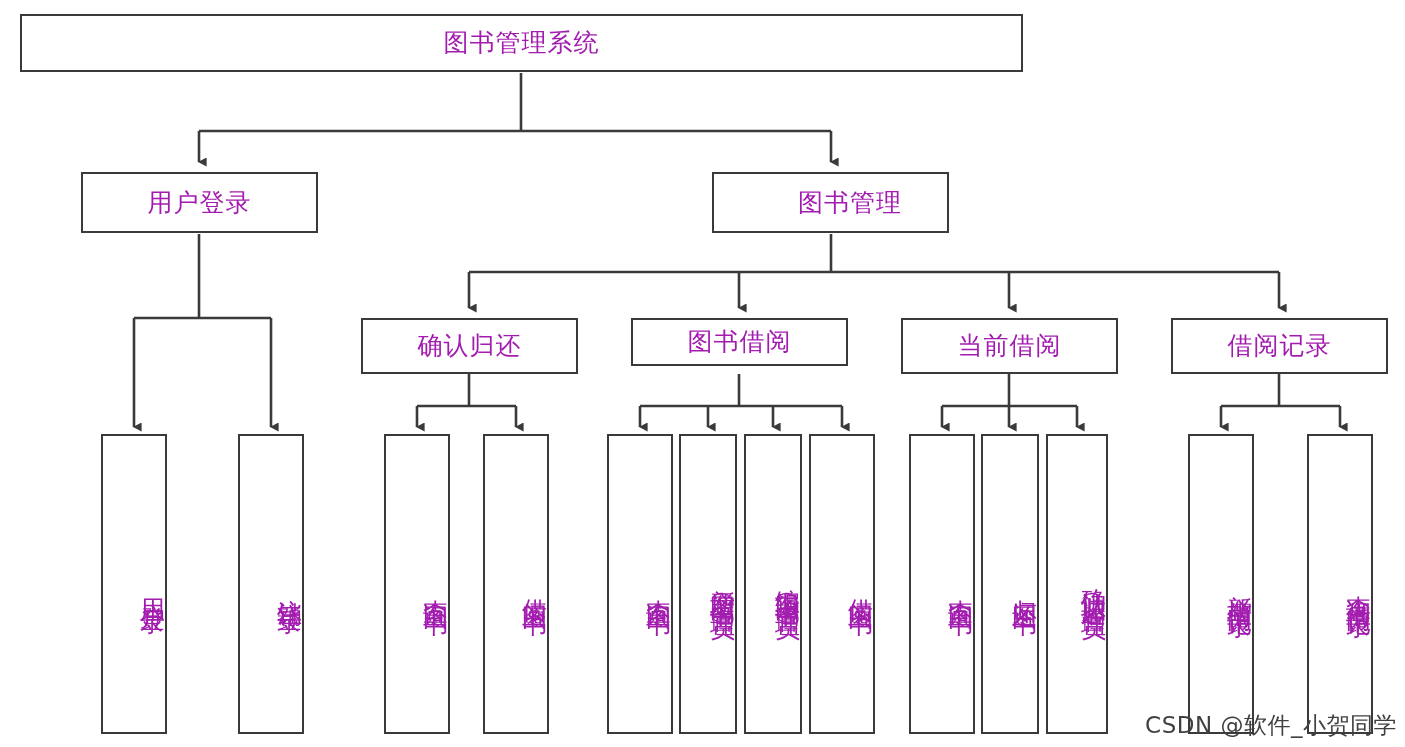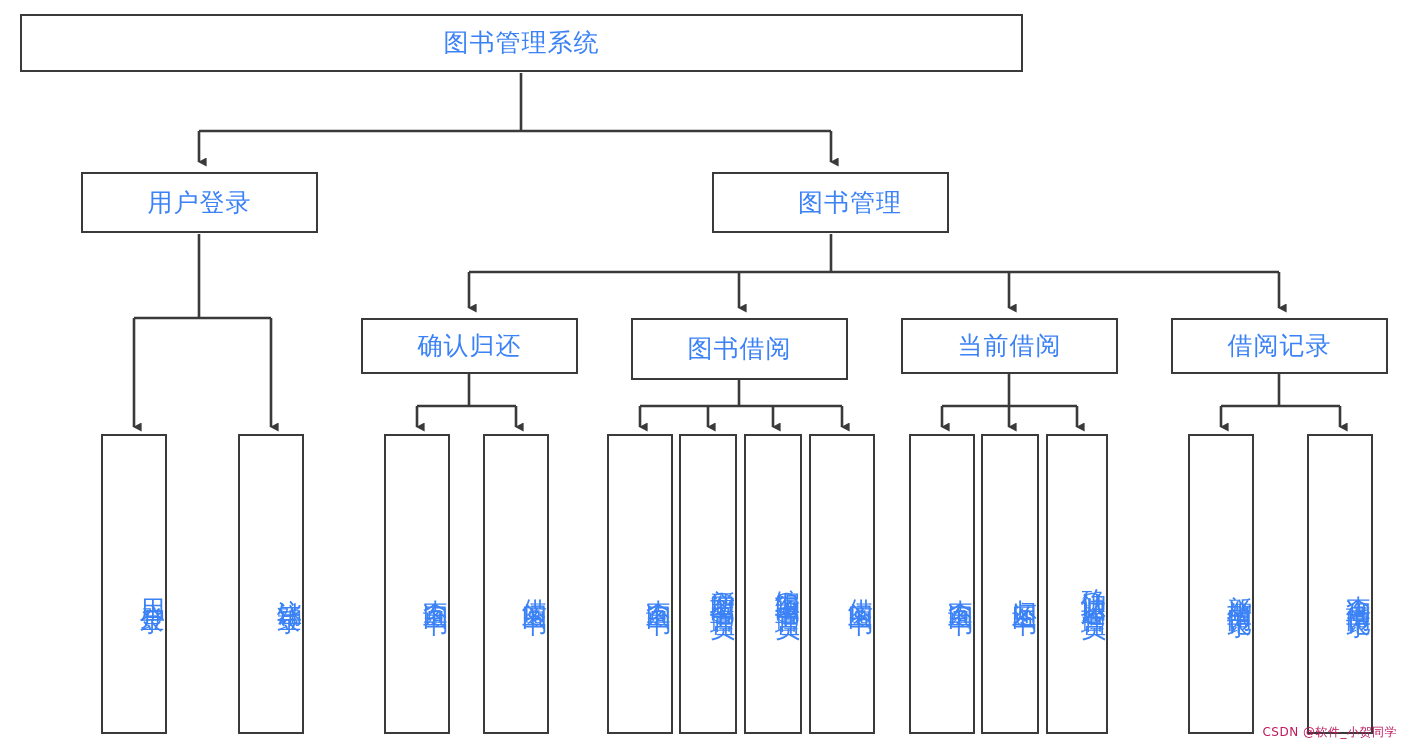--- a/index.html
+++ b/index.html
@@ -24,21 +24,21 @@
   }
   .node{
     position:absolute;
     box-sizing:border-box;
     background:#ffffff;
     border:2.5px solid #3a3a3a;
     display:flex;
     align-items:center;
     justify-content:center;
     text-align:center;
-    color:#3b82f6;
+    color:#a21caf;
     z-index:2;
   }
   .node.horiz{
     font-size:25px;
     line-height:1.1;
     letter-spacing:1px;
   }
   .node.root{
     font-size:25px;
     border-width:2.5px;
@@ -56,22 +56,22 @@
   .node.vert .vlabel{
     writing-mode:vertical-rl;
     text-orientation:upright;
     letter-spacing:4px;
     display:block;
   }
   .watermark{
     position:absolute;
     right:8px;
     bottom:6px;
-    font-size:12px;
-    color:#be185d;
+    font-size:23px;
+    color:#404040;
     letter-spacing:0.5px;
     z-index:5;
     white-space:nowrap;
     margin-left:11px;
   }
 </style>
 </head>
 <body>
 
 <div id="canvas">
@@ -135,21 +135,21 @@
   </div>
 
   <div class="node horiz" style="left:712px; top:172px; width:237px; height:61px;padding-left:39px;">
     <span>图书管理</span>
   </div>
 
   <div class="node horiz" style="left:361px; top:318px; width:217px; height:56px;">
     <span>确认归还</span>
   </div>
 
-  <div class="node horiz" style="left:631px; top:318px; width:217px; height:62px;">
+  <div class="node horiz" style="left:631px; top:318px; width:217px; height:48px;">
     <span>图书借阅</span>
   </div>
 
   <div class="node horiz" style="left:901px; top:318px; width:217px; height:56px;">
     <span>当前借阅</span>
   </div>
 
   <div class="node horiz" style="left:1171px; top:318px; width:217px; height:56px;">
     <span>借阅记录</span>
   </div>

